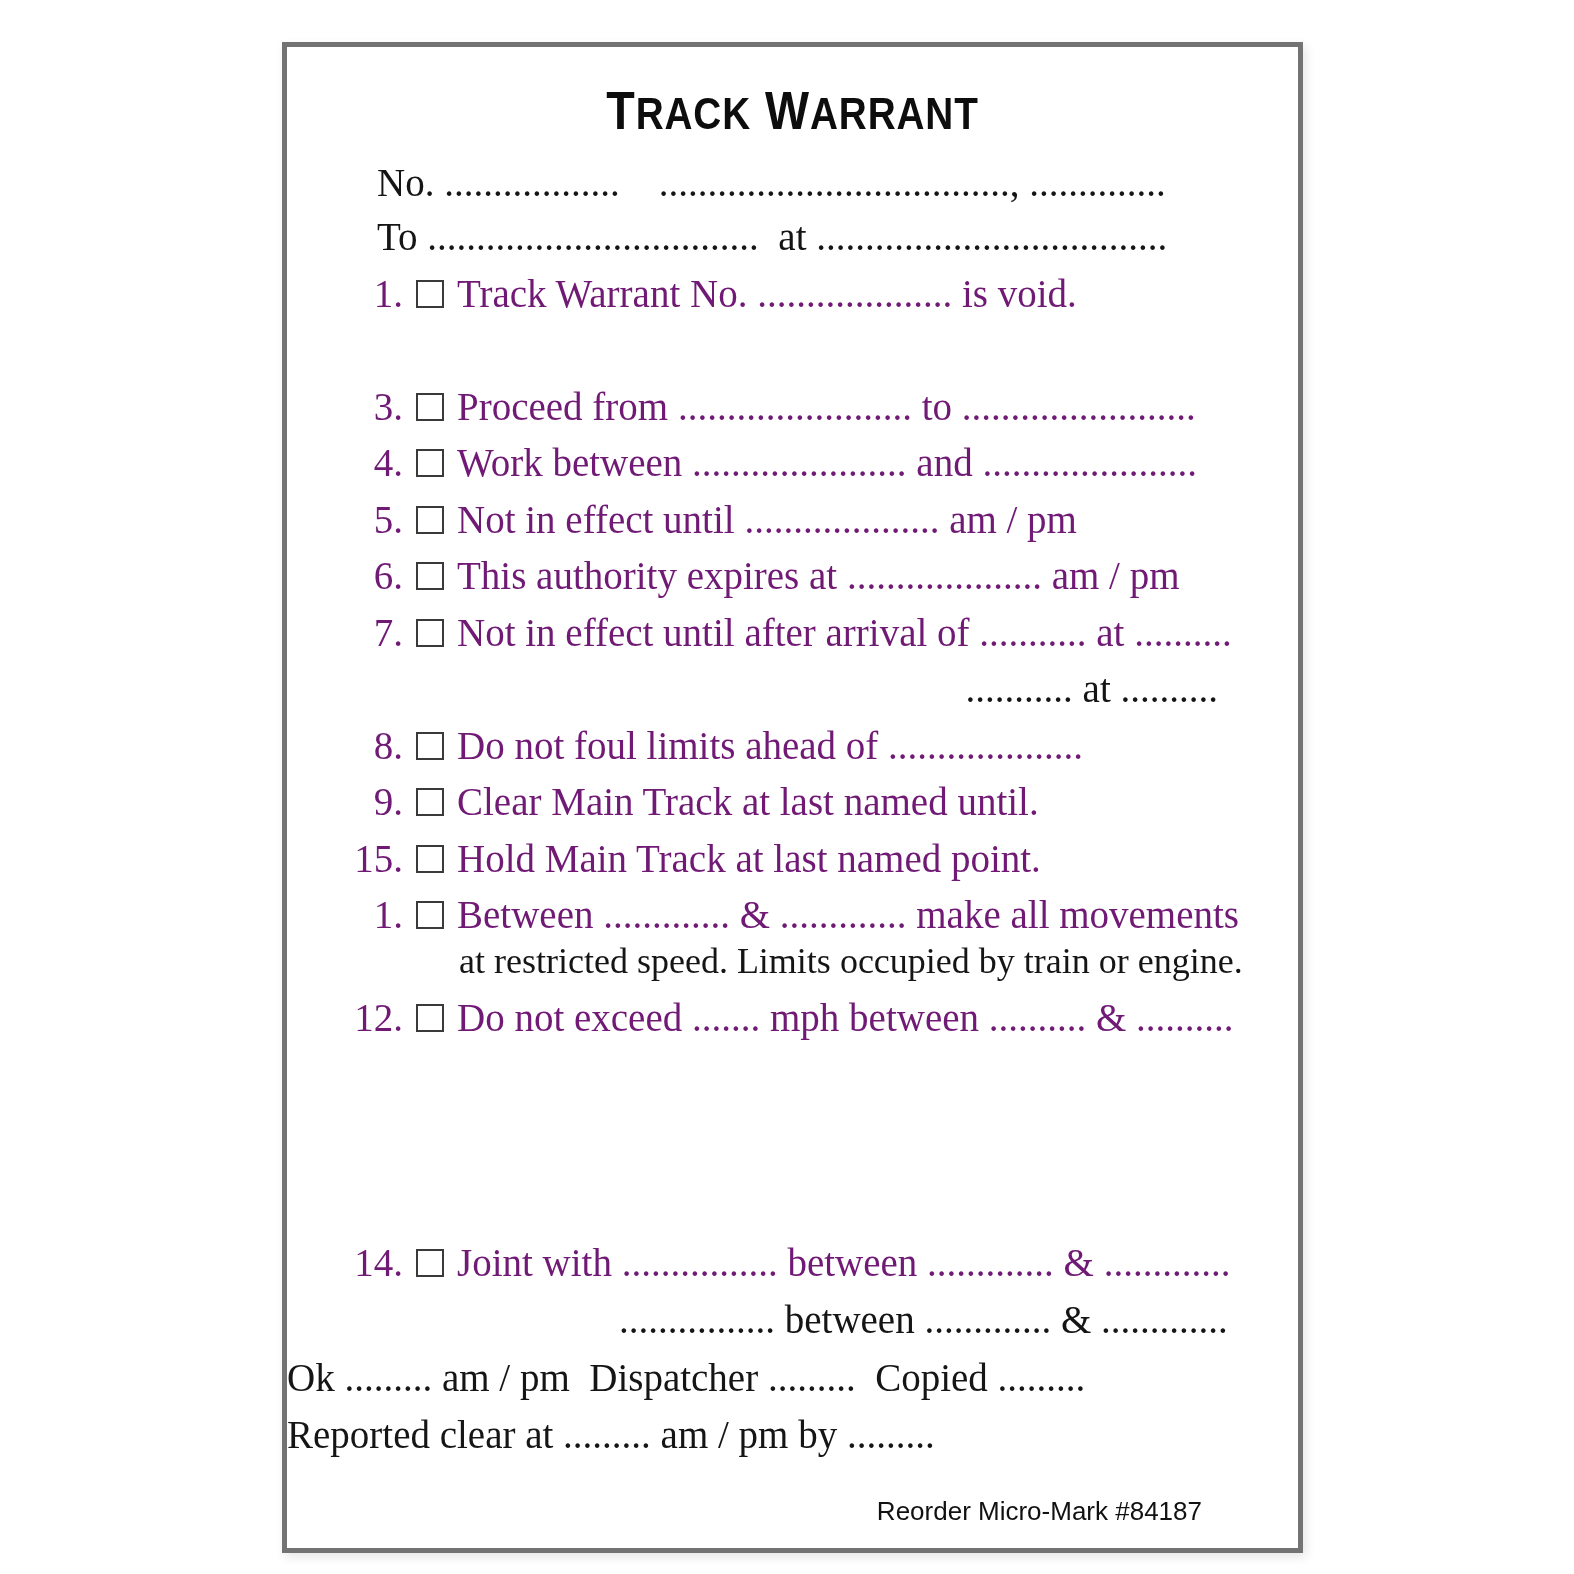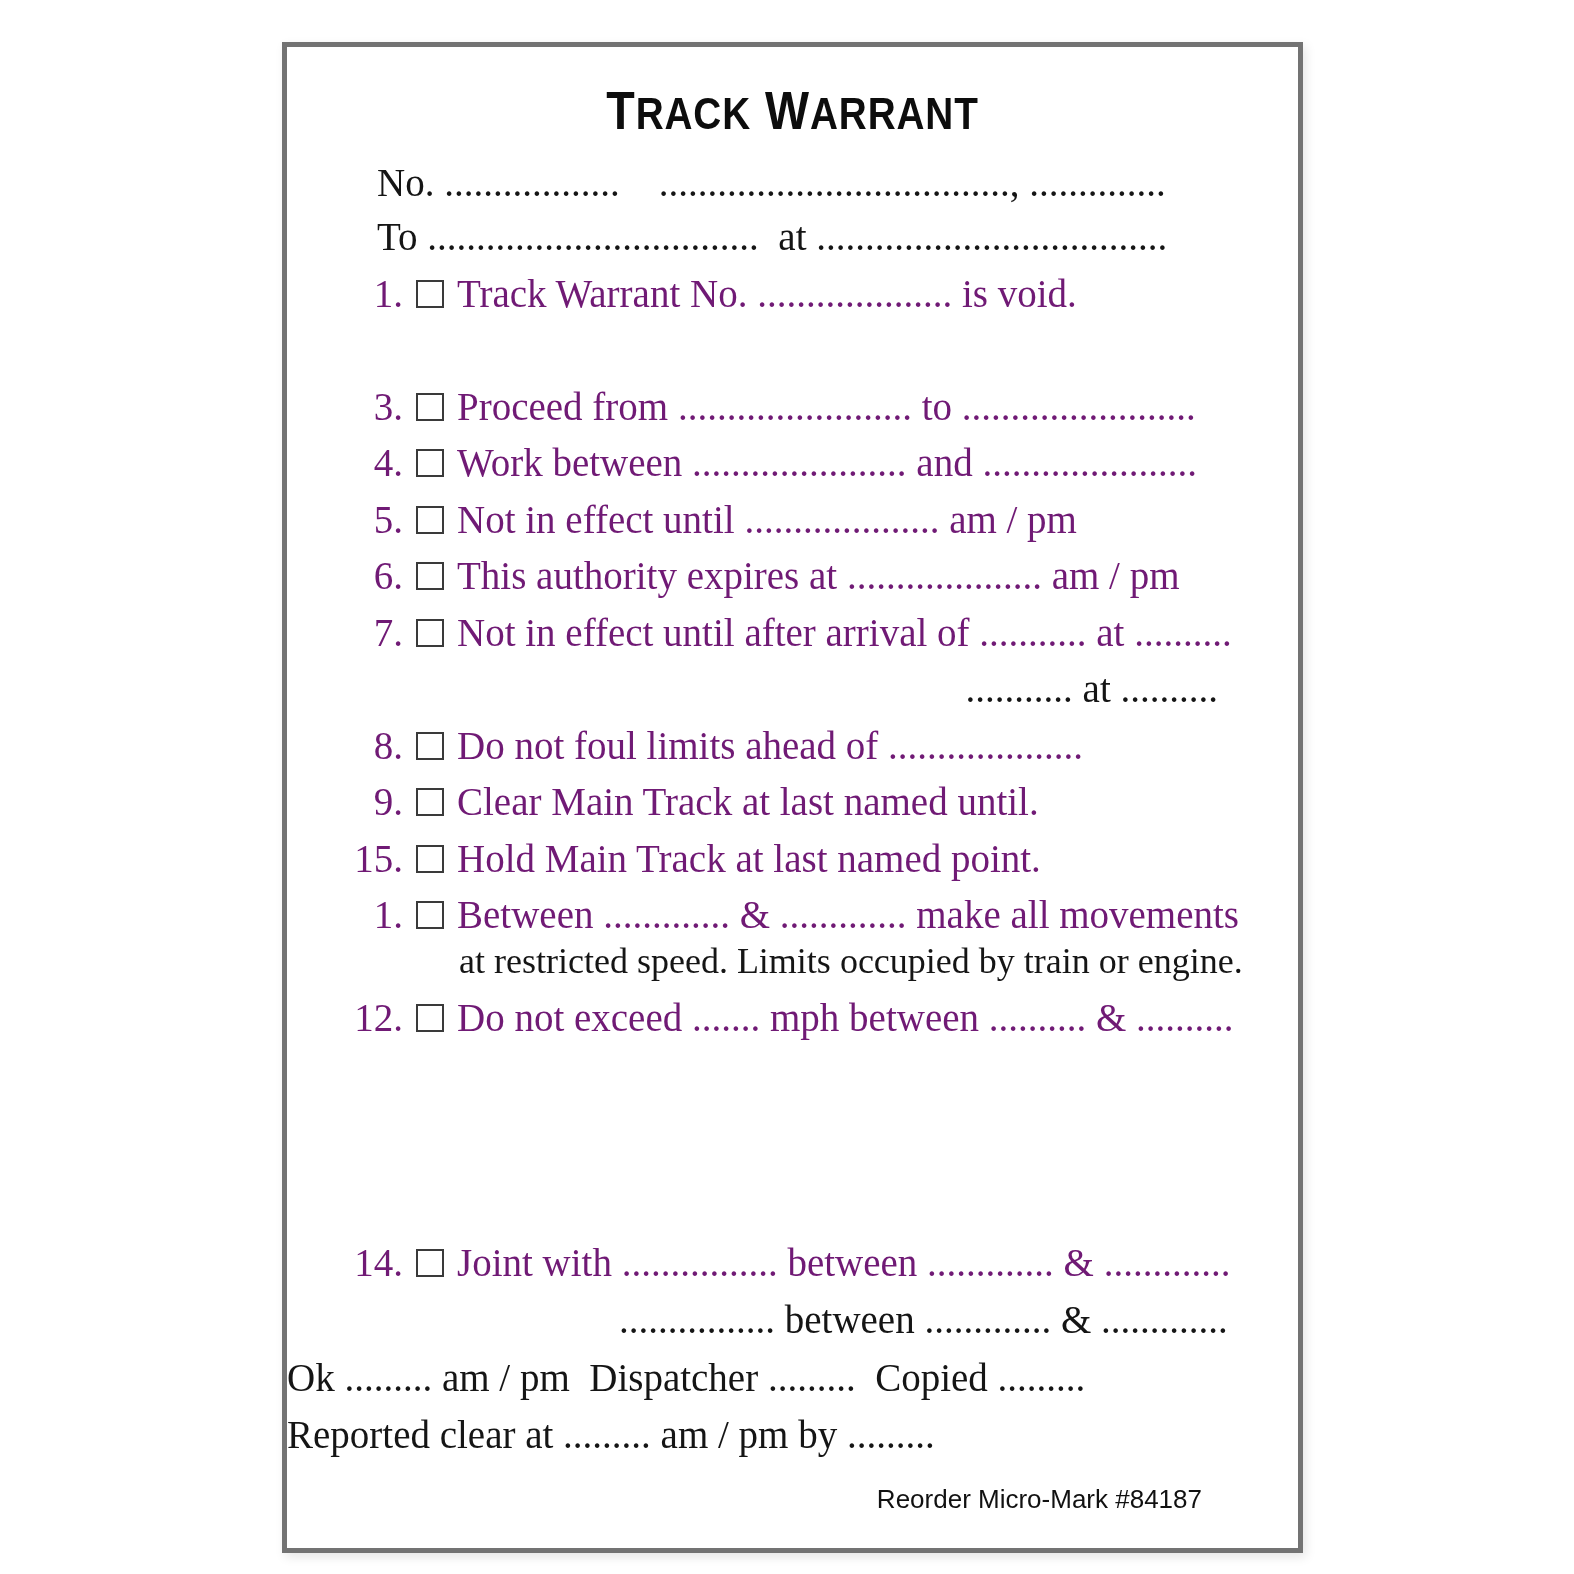--- a/index.html
+++ b/index.html
@@ -32,21 +32,21 @@
     display:inline-block;width:24px;height:24px;border:2px solid #3a3a3a;
     margin-left:13px;vertical-align:-1px;background:#fff;
   }
   .txt{white-space:pre;margin-left:13px;}
   .l-right7{right:80px;}
   .l-11b{left:172px;font-size:36px;}
   .l-14b{left:332px;}
   .l-center{left:0;width:100%;text-align:left;}
   .reorder{
     font-family:"Liberation Sans",sans-serif;font-size:26px;right:96px;color:#111;
-    white-space:pre;position:absolute;
+    white-space:pre;position:absolute;margin-top:12px;
   }
 </style>
 </head>
 <body>
 
 <div class="paper">
 
   <div class="title"><span class="big">T</span><span class="small">RACK</span><span class="gap"></span><span class="big">W</span><span class="small">ARRANT</span></div>
 
   <div class="line l-left" style="top:113px">No. ..................    ...................................., ..............</div>

